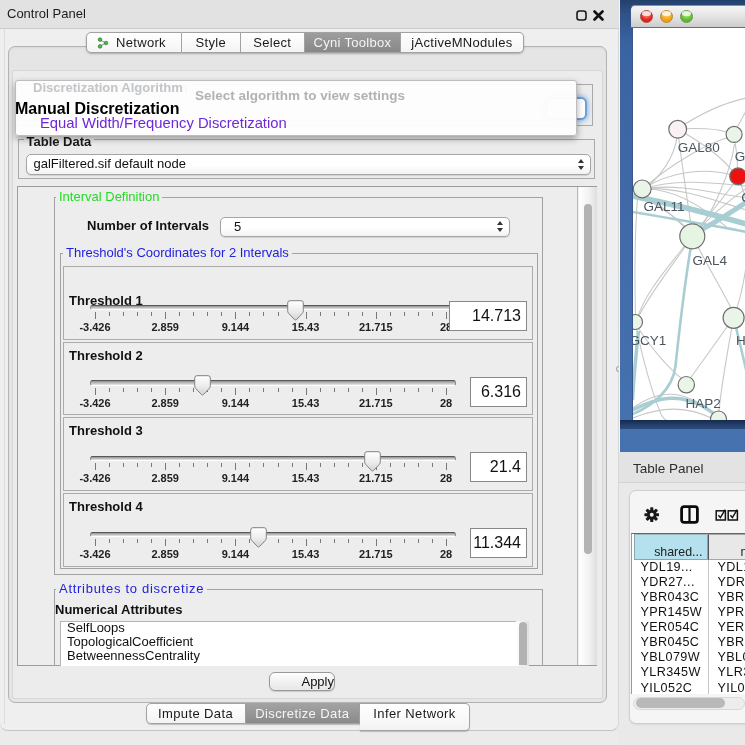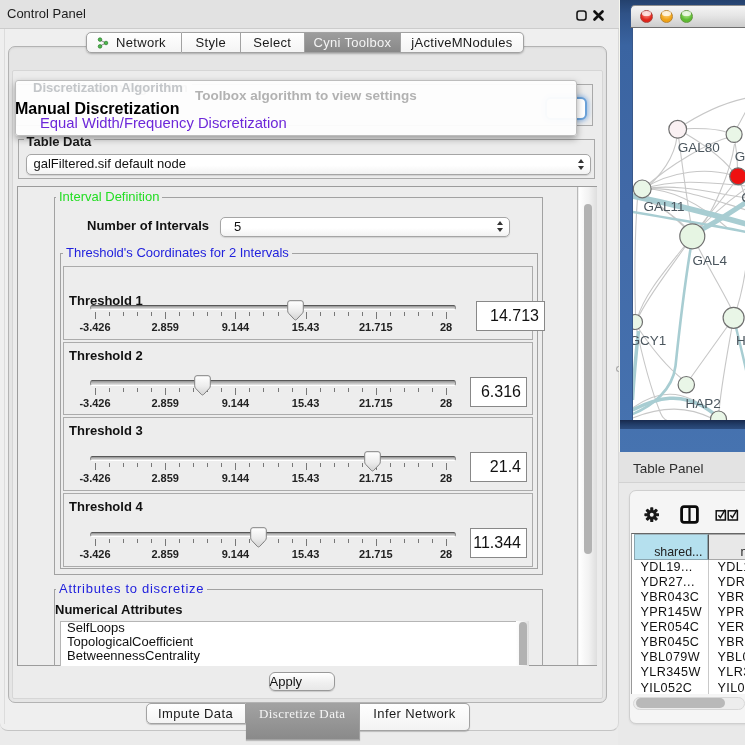--- a/index.html
+++ b/index.html
@@ -212,21 +212,21 @@
 <svg class="abs" style="left:287.1px;top:299.6px;" width="17" height="21" viewBox="0 0 17 21">
 <defs>
       <linearGradient id="th0" x1="0" y1="0" x2="0" y2="1">
         <stop offset="0" stop-color="#ffffff"></stop>
         <stop offset="0.55" stop-color="#ececec"></stop>
         <stop offset="1" stop-color="#d2d2d2"></stop>
       </linearGradient>
     </defs>
 <path d="M3,0.7 L14,0.7 Q16.3,0.7 16.3,3 L16.3,10.8 Q16.3,12.3 15.3,13.4 L9.7,19.4 Q8.5,20.6 7.3,19.4 L1.7,13.4 Q0.7,12.3 0.7,10.8 L0.7,3 Q0.7,0.7 3,0.7 Z" fill="url(#th0)" stroke="#828282" stroke-width="1"></path>
   </svg>
-<div class="fld" style="left:476px;top:301px;width:69px;height:30px;line-height:28px;padding-right:5px;">14.713</div>
+<div class="fld" style="left:449px;top:301px;width:78px;height:30px;line-height:28px;padding-right:5px;">14.713</div>
 <div class="abs" style="left:63px;top:341.7px;width:469.5px;height:73.5px;border:1px solid #ababab;background:#ededed;"></div>
 <div class="thr-title" style="left:69px;top:347.7px;">Threshold 2</div>
 <div class="abs" style="left:90px;top:380.2px;width:366px;height:5.5px;border-radius:2.5px;background:linear-gradient(180deg,#919191 0%,#c0c0c0 55%,#e9e9e9 100%);border-top:1.5px solid #585858;border-left:1px solid #8a8a8a;border-right:1px solid #8a8a8a;border-bottom:1px solid #ffffff;"></div>
 <div class="abs" style="left:94.6px;top:387.7px;width:353px;height:4px;background:repeating-linear-gradient(90deg,#777 0px,#777 1px,transparent 1px,transparent 14.04px);"></div>
 <div class="abs" style="left:94.6px;top:387.7px;width:353px;height:7px;background:repeating-linear-gradient(90deg,#777 0px,#777 1px,transparent 1px,transparent 70.2px);"></div>
 <div class="tick-label" style="left:95.0px;top:396.7px;">-3.426</div>
 <div class="tick-label" style="left:165.2px;top:396.7px;">2.859</div>
 <div class="tick-label" style="left:235.4px;top:396.7px;">9.144</div>
 <div class="tick-label" style="left:305.6px;top:396.7px;">15.43</div>
 <div class="tick-label" style="left:375.8px;top:396.7px;">21.715</div>
@@ -289,20 +289,20 @@
 <div class="abs etch" style="left:54px;top:589px;width:489px;height:77px;border-bottom:none;border-color:#a2a2a2;"></div>
 <div class="gtitle" style="left:56px;top:581.5px;color:#2222dd;background:#ededed;letter-spacing:0.72px;">Attributes to discretize</div>
 <div class="abs" style="left:55px;top:602px;font-size:13px;font-weight:bold;color:#111;">Numerical Attributes</div>
 <div class="abs" style="left:59.5px;top:620.5px;width:469.5px;height:45px;background:#fff;border:1px solid #b5b5b5;border-bottom:none;overflow:hidden;">
 <div class="abs" style="left:6.5px;top:-1.2px;font-size:13px;color:#111;white-space:nowrap;">SelfLoops</div>
 <div class="abs" style="left:6.5px;top:12.5px;font-size:13px;color:#111;white-space:nowrap;">TopologicalCoefficient</div>
 <div class="abs" style="left:6.5px;top:26.1px;font-size:13px;color:#111;white-space:nowrap;">BetweennessCentrality</div>
 </div>
 <div class="abs" style="left:516px;top:620.5px;width:13px;height:45px;background:linear-gradient(90deg,#fff,#ececec 70%,#dedede);"></div>
 <div class="abs" style="left:519px;top:622px;width:8px;height:43px;background:#b2b2b2;border-radius:4px 4px 0 0;"></div>
-<div class="abs" style="left:268.5px;top:672px;width:66.5px;height:19px;background:linear-gradient(180deg,#ffffff,#efefef 60%,#e8e8e8);border:1px solid #999;border-radius:6px;font-size:13px;color:#111;text-align:left;line-height:18px;box-shadow:0 1px 1px rgba(0,0,0,0.15);">Apply</div>
+<div class="abs" style="left:268.5px;top:672px;width:66.5px;height:19px;background:linear-gradient(180deg,#ffffff,#efefef 60%,#e8e8e8);border:1px solid #999;border-radius:6px;font-size:13px;color:#111;text-align:right;line-height:18px;box-shadow:0 1px 1px rgba(0,0,0,0.15);">Apply</div>
 <div class="abs" style="left:145.5px;top:703px;width:100.0px;height:21px;background:linear-gradient(180deg,#ffffff,#f3f3f3);color:#1a1a1a;border:1px solid #a2a2a2;border-radius:5px 0 0 5px;font-size:13px;letter-spacing:0.4px;text-align:center;line-height:20px;box-shadow:0 1px 1px rgba(0,0,0,0.2);">Impute Data</div>
-<div class="abs" style="left:245.5px;top:703px;width:114.5px;height:37px;background:linear-gradient(180deg,#a2a2a2,#8a8a8a);color:#f5f5f5;border:1px solid #a2a2a2;border-left:none;font-size:13px;letter-spacing:0.4px;text-align:center;line-height:20px;box-shadow:0 1px 1px rgba(0,0,0,0.2);font-family:Liberation Serif, serif;">Discretize Data</div>
+<div class="abs" style="left:245.5px;top:703px;width:114.5px;height:21px;background:linear-gradient(180deg,#a2a2a2,#8a8a8a);color:#f5f5f5;border:1px solid #a2a2a2;border-left:none;font-size:13px;letter-spacing:0.4px;text-align:center;line-height:20px;box-shadow:0 1px 1px rgba(0,0,0,0.2);">Discretize Data</div>
 <div class="abs" style="left:360px;top:703px;width:110px;height:28px;background:linear-gradient(180deg,#ffffff,#f3f3f3);color:#1a1a1a;border:1px solid #a2a2a2;border-left:none;border-radius:0 5px 5px 0;font-size:13px;letter-spacing:0.4px;text-align:center;line-height:20px;box-shadow:0 1px 1px rgba(0,0,0,0.2);">Infer Network</div>
 <div class="abs" style="left:15.4px;top:80.4px;width:562px;height:55.5px;background:rgba(253,253,253,0.97);border:1px solid #bdbdbd;border-radius:3px;box-shadow:0 3px 7px rgba(0,0,0,0.35);z-index:50;"></div>
 <div class="abs" style="left:33px;top:80px;font-size:13px;font-weight:bold;color:#c3c6c9;z-index:51;">Discretization Algorithm</div>
-<div class="abs" style="left:195px;top:88px;font-size:13.5px;font-weight:bold;color:#b2b2b2;z-index:51;">Toolbox algorithm to view settings</div>
+<div class="abs" style="left:195px;top:88px;font-size:13.5px;font-weight:bold;color:#b2b2b2;z-index:51;">Select algorithm to view settings</div>
 <div class="abs" style="left:15px;top:100px;font-size:16px;font-weight:bold;color:#000;z-index:51;">Manual Discretization</div>
 <div class="abs" style="left:32px;top:114.5px;font-size:14.8px;color:#6d28d9;z-index:51;margin-left:8px;">Equal Width/Frequency Discretization</div>
 </body></html>

